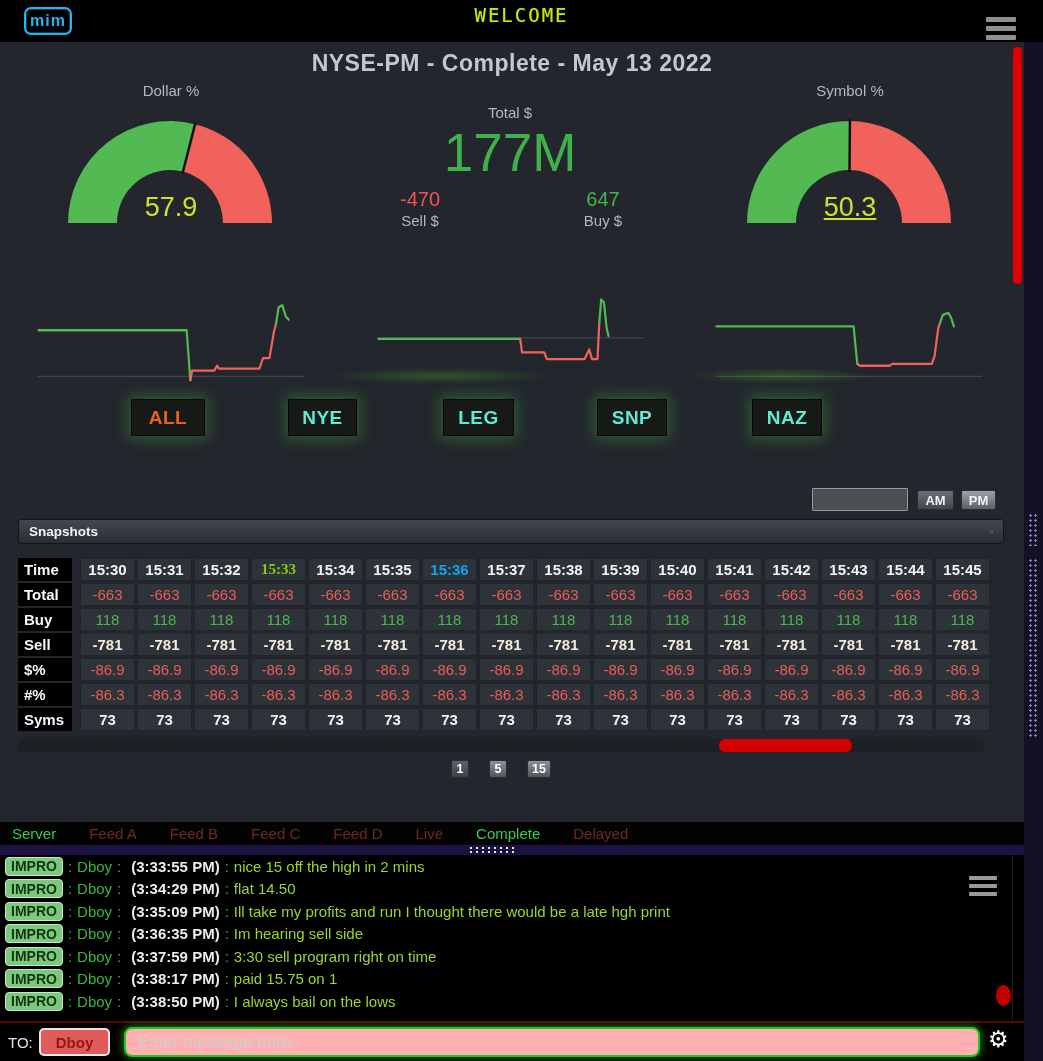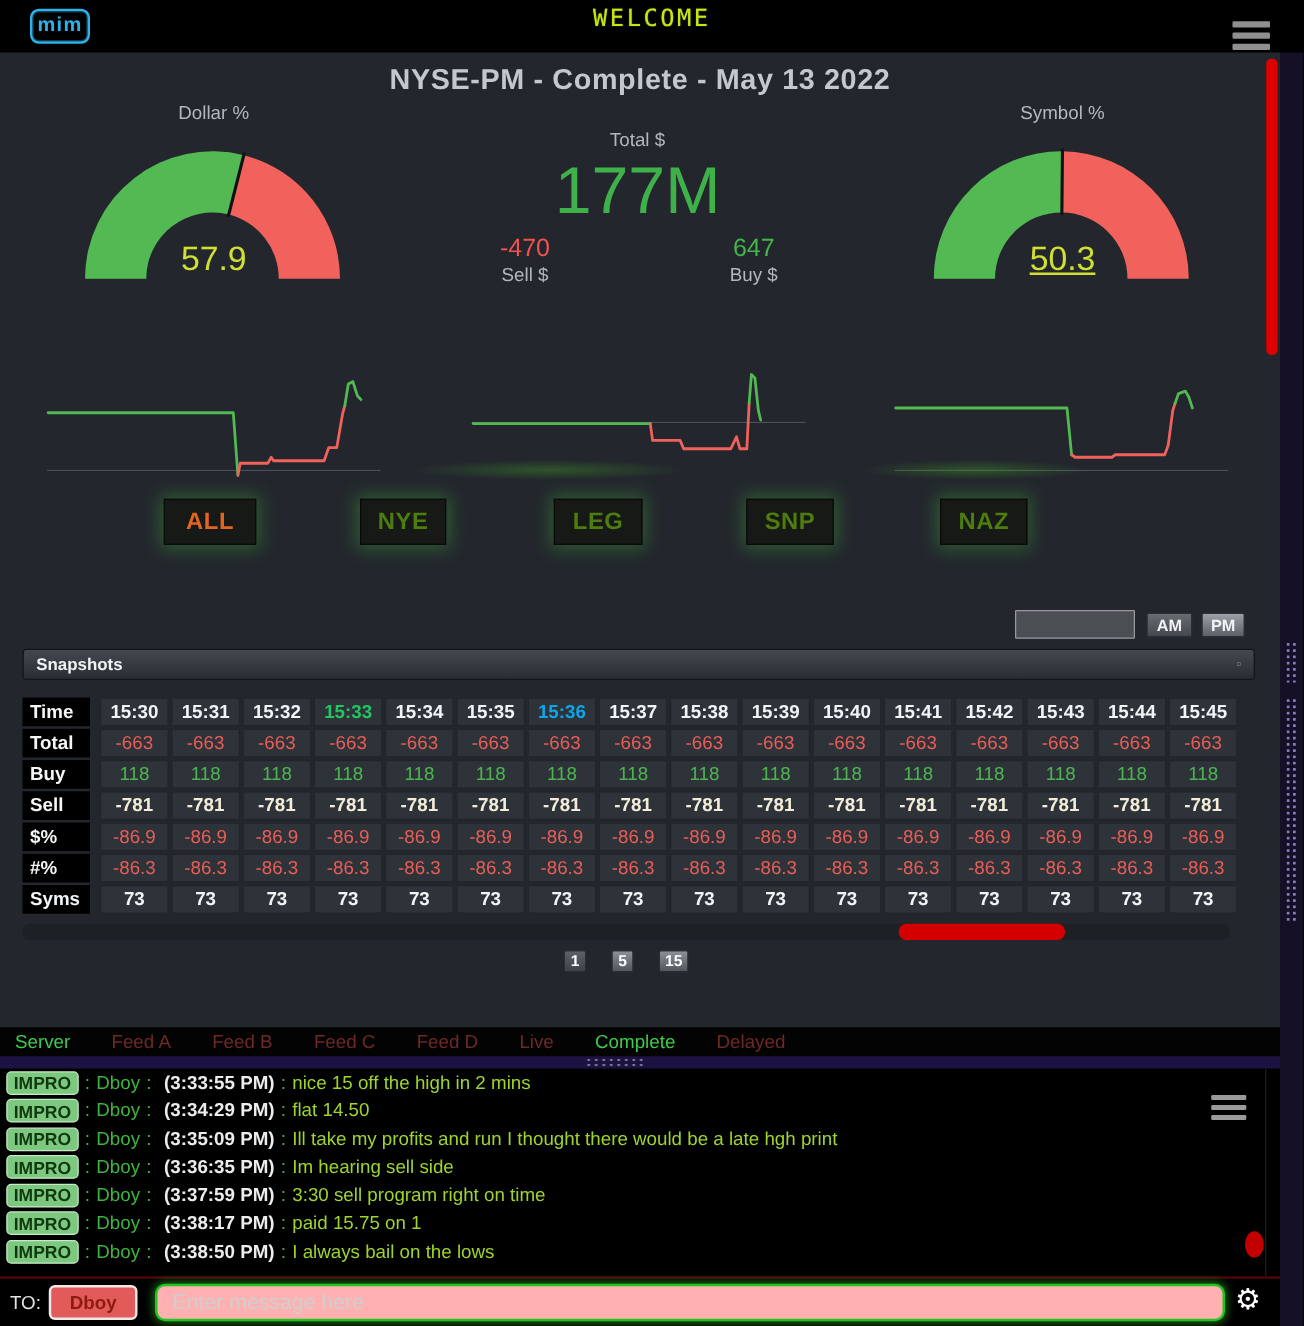--- a/index.html
+++ b/index.html
@@ -39,21 +39,21 @@
   .sub-val.red{color:#ef5350;left:360px;}
   .sub-val.green{color:#43b649;left:543px;}
   .sub-lbl{position:absolute;width:120px;text-align:center;font-size:15px;color:#b2b8be;top:170px;}
   .sub-lbl.sell{left:360px;}
   .sub-lbl.buy{left:543px;}
   .spark{position:absolute;top:246px;width:276px;height:96px;}
   .spark-glow{position:absolute;top:326px;height:16px;border-radius:50%;
     background:radial-gradient(ellipse at center,rgba(64,150,40,.4),rgba(0,0,0,0) 70%);}
   .mkt-btn{
     position:absolute;top:357px;height:37px;background:#171916;border:1px solid #090a09;
-    color:#4d7c0f;display:flex;align-items:center;justify-content:center;
+    color:#5eead4;display:flex;align-items:center;justify-content:center;
     font-size:19px;font-weight:bold;letter-spacing:.5px;cursor:pointer;
     box-shadow:0 0 13px 3px rgba(72,190,62,.35);
   }
   .mkt-btn.active{color:#e2641f;}
   .time-input{
     position:absolute;left:812px;top:446px;width:96px;height:23px;
     background:#4b4e53;border:1px solid #97999d;border-radius:1px;outline:none;
     color:#ddd;font-size:13px;padding:0 4px;
   }
   .ampm{
@@ -218,21 +218,21 @@
     <div class="snap-bar">
       <span class="snap-title">Snapshots</span>
       <span class="snap-min">▫</span>
     </div>
     <div class="snap-table" id="snap-table">
         <div class="lbl">Time</div>
         <div class="spacer"></div>
         <div class="cell" style="color: rgb(242, 244, 246); font-weight: bold;">15:30</div>
         <div class="cell" style="color: rgb(242, 244, 246); font-weight: bold;">15:31</div>
         <div class="cell" style="color: rgb(242, 244, 246); font-weight: bold;">15:32</div>
-        <div class="cell" style="color: #22c55e; font-weight: bold;">15:33</div>
+        <div class="cell" style="color: #84cc16; font-weight: bold; font-family: Liberation Serif, serif;">15:33</div>
         <div class="cell" style="color: rgb(242, 244, 246); font-weight: bold;">15:34</div>
         <div class="cell" style="color: rgb(242, 244, 246); font-weight: bold;">15:35</div>
         <div class="cell" style="color: #0ea5e9; font-weight: bold;">15:36</div>
         <div class="cell" style="color: rgb(242, 244, 246); font-weight: bold;">15:37</div>
         <div class="cell" style="color: rgb(242, 244, 246); font-weight: bold;">15:38</div>
         <div class="cell" style="color: rgb(242, 244, 246); font-weight: bold;">15:39</div>
         <div class="cell" style="color: rgb(242, 244, 246); font-weight: bold;">15:40</div>
         <div class="cell" style="color: rgb(242, 244, 246); font-weight: bold;">15:41</div>
         <div class="cell" style="color: rgb(242, 244, 246); font-weight: bold;">15:42</div>
         <div class="cell" style="color: rgb(242, 244, 246); font-weight: bold;">15:43</div>

